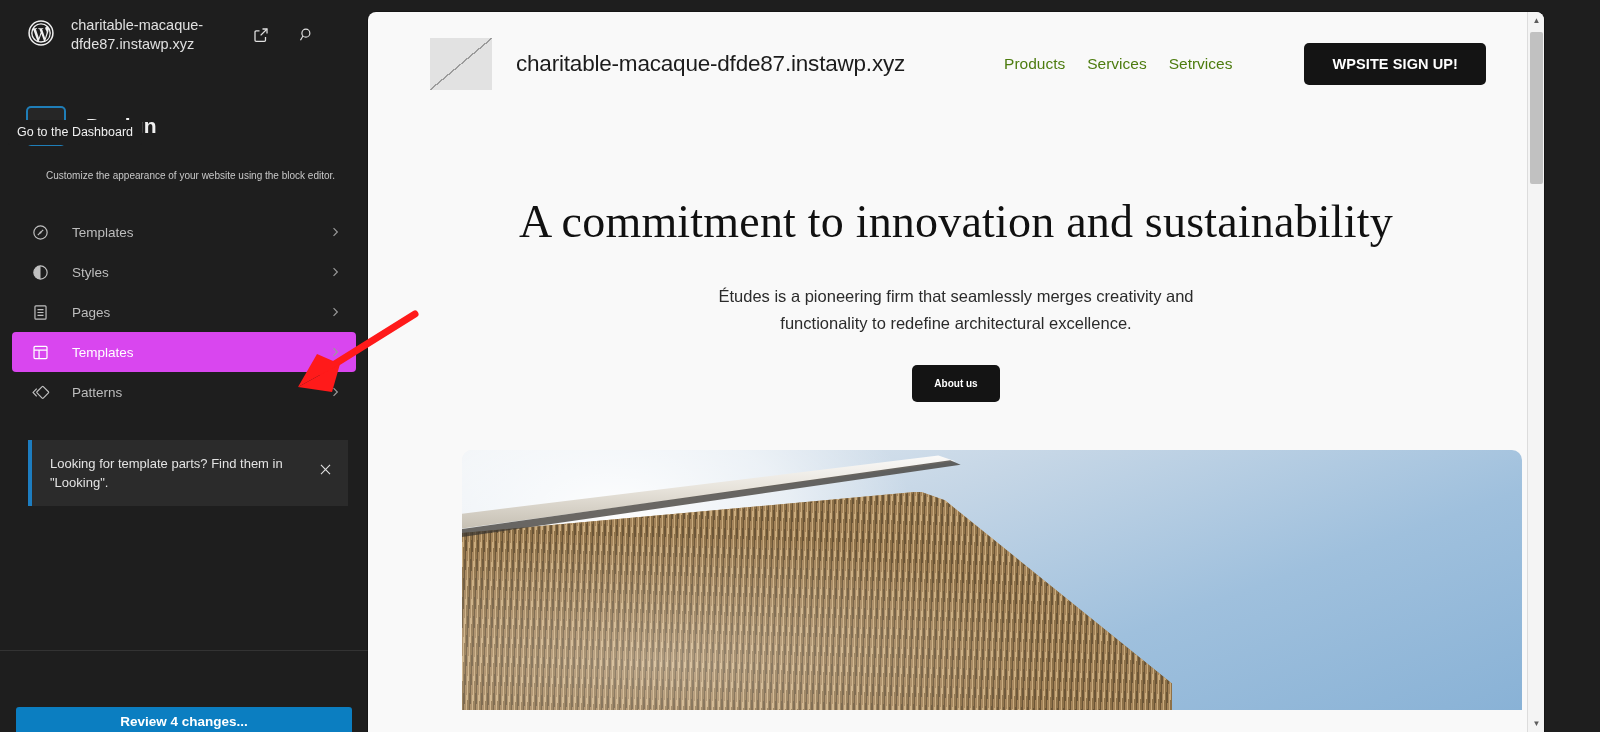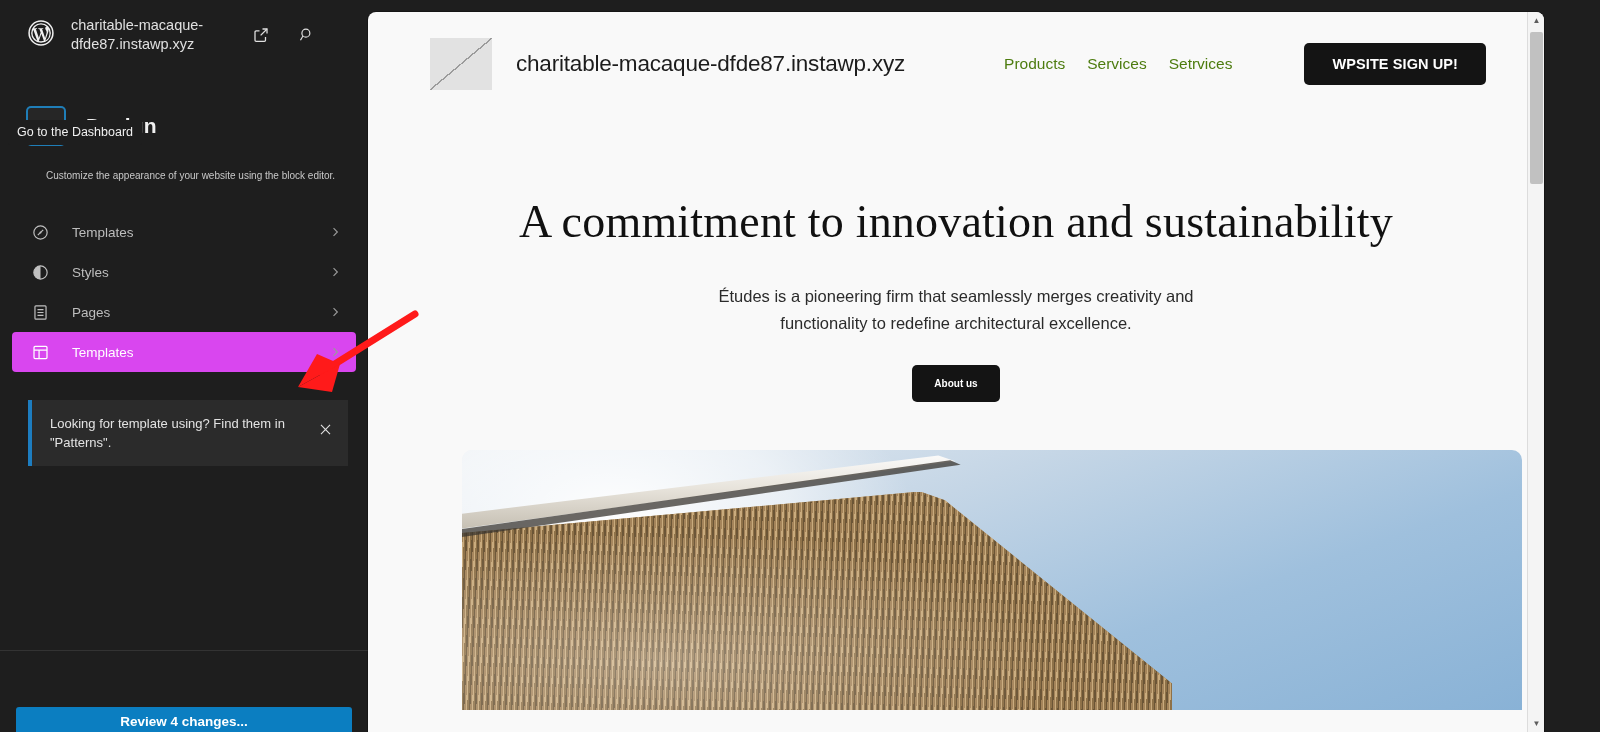--- a/index.html
+++ b/index.html
@@ -411,24 +411,38 @@
           </svg>
         </span>
         <span class="nav-label">Templates</span>
         <span class="nav-chev">
           <svg width="14" height="14" viewBox="0 0 24 24" fill="none" stroke="currentColor" stroke-width="2">
               <path d="M9.5 5.5 16 12l-6.5 6.5"></path>
             </svg>
         </span>
       </div>
 
+      <div class="nav-item">
+        <span class="nav-ico">
+          <svg width="19" height="19" viewBox="0 0 24 24" fill="none" stroke="currentColor" stroke-width="1.5">
+            <rect x="9.2" y="6.2" width="11.2" height="11.2" rx="1" transform="rotate(45 14.8 11.8)"></rect>
+            <path d="M7.2 7 2.6 11.9 7.2 17"></path>
+          </svg>
+        </span>
+        <span class="nav-label">Patterns</span>
+        <span class="nav-chev">
+          <svg width="14" height="14" viewBox="0 0 24 24" fill="none" stroke="currentColor" stroke-width="2">
+              <path d="M9.5 5.5 16 12l-6.5 6.5"></path>
+            </svg>
+        </span>
+      </div>
     </div>
 
     <div class="notice">
-      <div class="notice-text">Looking for template using? Find them in "Patterns".</div>
+      <div class="notice-text">Looking for template parts? Find them in "Looking".</div>
       <div class="notice-close">
         <svg width="17" height="17" viewBox="0 0 24 24" fill="none" stroke="#e0e0e0" stroke-width="1.6">
           <path d="M5.6 5.6 18.4 18.4M18.4 5.6 5.6 18.4"></path>
         </svg>
       </div>
     </div>
 
     <div class="sb-spacer"></div>
 
     <div class="sb-footer">

